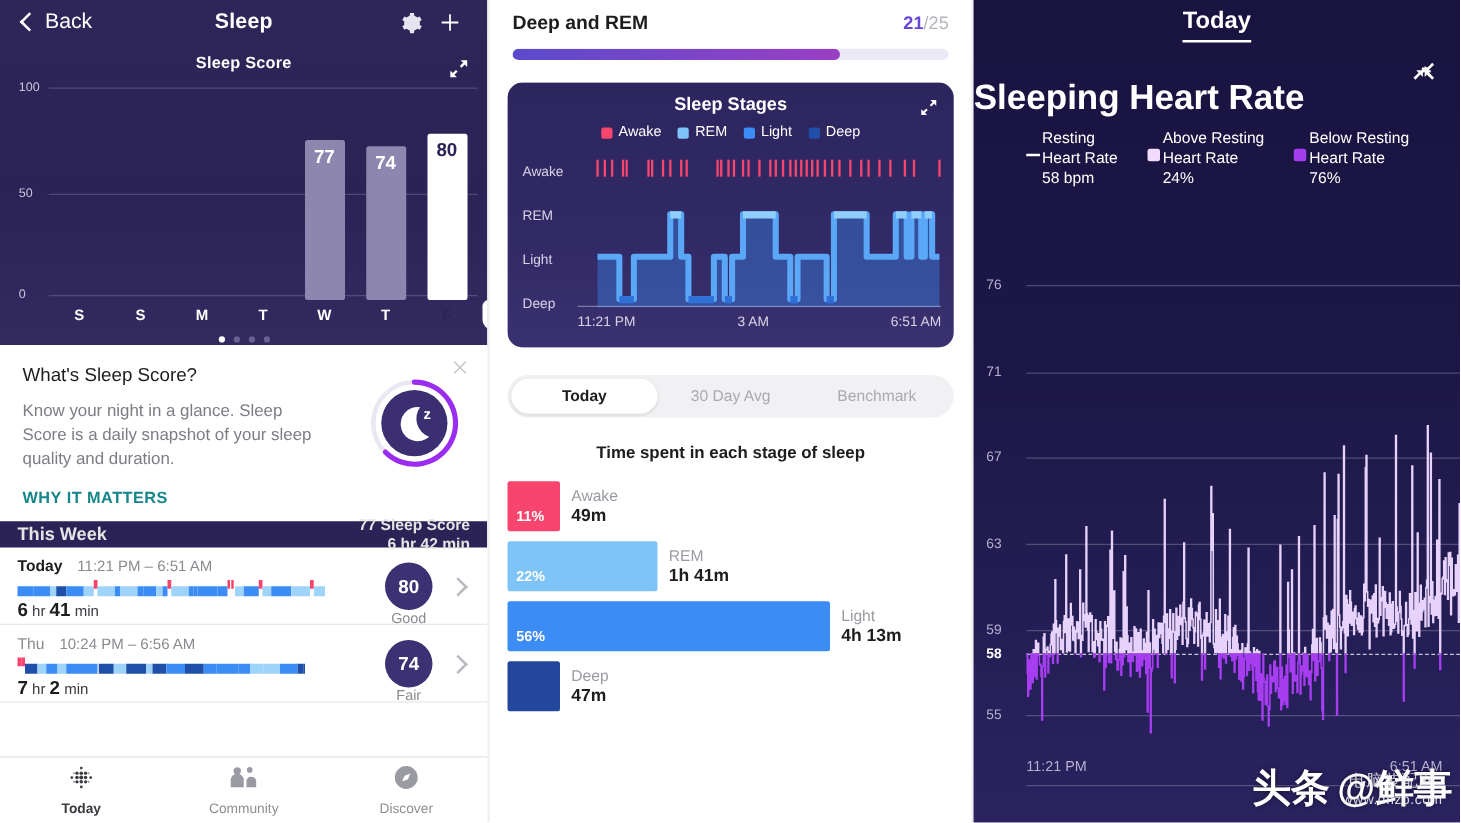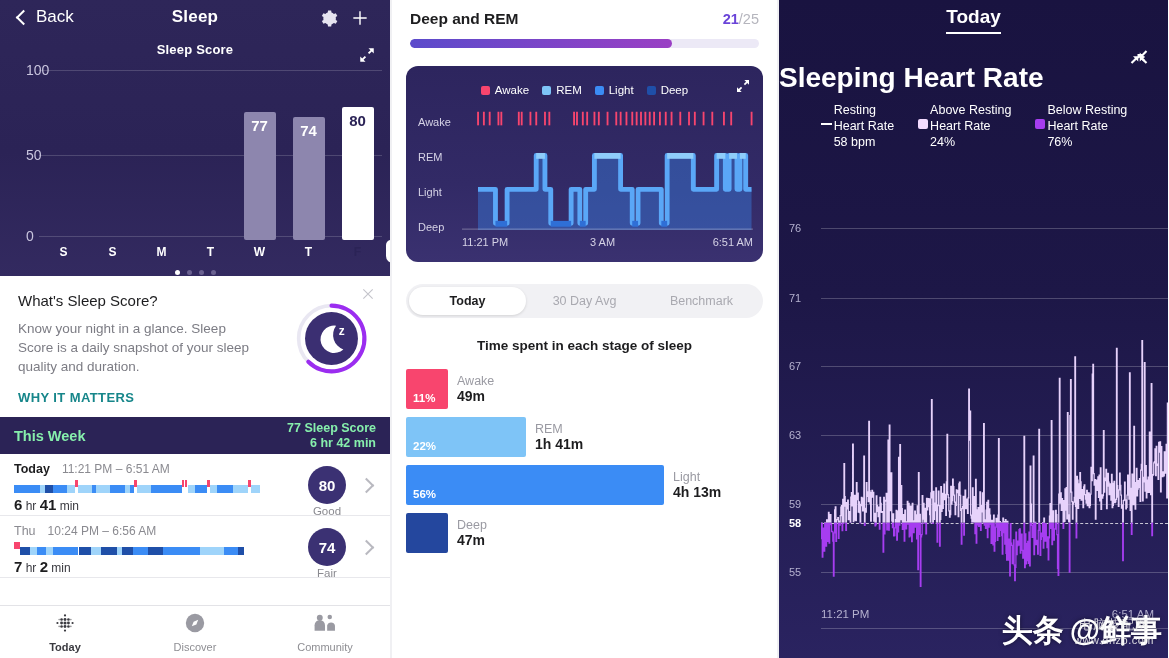--- a/index.html
+++ b/index.html
@@ -19,41 +19,41 @@
   .nav-back{position:absolute;left:18px;top:7px;display:flex;align-items:center;color:#ffffff;font-size:17px;}
   .nav-back .chev{display:inline-block;width:9px;height:9px;border-left:2.2px solid #fff;border-bottom:2.2px solid #fff;transform:rotate(45deg);margin-right:7px;}
   .nav-title{position:absolute;left:0;right:0;top:7px;text-align:center;color:#fff;font-size:17px;font-weight:bold;letter-spacing:.2px;}
   .nav-gear{position:absolute;right:52px;top:9px;width:19px;height:19px;}
   .nav-plus{position:absolute;right:20px;top:8px;width:20px;height:20px;}
   .p1-subtitle{text-align:center;color:#ffffff;font-size:13px;font-weight:bold;margin-top:2px;letter-spacing:.2px;}
   .expand-ico{position:absolute;right:14px;top:46px;width:18px;height:18px;}
 
   .p1-plot{position:absolute;left:0;top:60px;width:390px;height:180px;}
   .gridline{position:absolute;left:39px;right:8px;height:1px;background:rgba(255,255,255,.17);}
-  .ylab{position:absolute;left:26px;color:#c9c5de;font-size:14px;transform:translateY(-50%);}
+  .ylab{position:absolute;left:15px;color:#c9c5de;font-size:10px;transform:translateY(-50%);}
   .bars{position:absolute;left:39px;right:8px;top:0;bottom:0;}
   .bar{position:absolute;bottom:0;border-radius:2px;margin-top:26px;}
   .bar .bval{position:absolute;top:5px;left:0;right:0;text-align:center;font-size:15px;font-weight:bold;}
   .xaxis{position:absolute;left:39px;right:8px;top:243px;height:18px;}
   .xlab{position:absolute;color:#ffffff;font-size:12px;font-weight:bold;transform:translateX(-50%);text-align:center;}
   .xlab.today{color:#2b2356;}
   .fbadge{position:absolute;width:22px;height:23px;background:#fff;border-radius:5px 5px 7px 7px;transform:translateX(-50%);}
   .fbadge:after{content:"";position:absolute;left:50%;top:-4px;width:9px;height:9px;background:#fff;transform:translateX(-50%) rotate(45deg);border-radius:2px;}
   .dots{position:absolute;left:0;right:0;top:261px;text-align:center;}
   .dot{display:inline-block;width:5px;height:5px;border-radius:50%;background:#6a6190;margin:0 3.5px;}
   .dot.on{background:#ffffff;}
 
   .promo{position:relative;padding:16px 18px 0 18px;}
   .promo-close{position:absolute;right:14px;top:10px;width:16px;height:16px;}
   .promo h3{margin:0;font-size:15px;font-weight:normal;color:#1d1d1f;}
   .promo p{margin:10px 0 0 0;font-size:13.5px;line-height:19px;color:#7c7c84;width:245px;}
   .promo-link{margin-top:14px;font-size:13px;font-weight:bold;color:#16868a;letter-spacing:.4px;}
   .promo-badge{position:absolute;right:22px;top:26px;width:73px;height:73px;}
 
-  .weekhdr{margin-top:12px;background:#2b2356;height:37px;display:flex;align-items:center;justify-content:space-between;padding:0 14px;color:#86efac;}
+  .weekhdr{margin-top:12px;background:#2b2356;height:21px;display:flex;align-items:center;justify-content:space-between;padding:0 14px;color:#e5e5e5;}
   .weekhdr .wk-left{font-size:14.5px;font-weight:bold;}
   .weekhdr .wk-right{font-size:12.5px;font-weight:bold;text-align:right;line-height:15px;}
 
   .sleeprow{position:relative;padding:8px 14px 8px 14px;border-bottom:1px solid #e8e8ec;height:62px;box-sizing:border-box;}
   .sr-top{display:flex;align-items:baseline;gap:12px;}
   .sr-day{font-size:12.5px;font-weight:bold;color:#1d1d1f;}
   .sr-day.dim{font-weight:normal;color:#8a8a90;}
   .sr-range{font-size:12px;color:#8a8a90;}
   .strip{position:relative;height:13px;margin-top:4px;}
   .seg{position:absolute;top:5px;height:8px;}
@@ -330,55 +330,56 @@
                 <circle cx="24.5" cy="11" r="1.2" opacity=".55"></circle>
               <circle cx="7.5" cy="21" r="1.2" opacity=".55"></circle>
                 <circle cx="24.5" cy="21" r="1.2" opacity=".55"></circle>
             </g>
           </svg>
         </span>
         <span class="tlabel">Today</span>
       </div>
       <div class="tabitem">
         <span>
-          <svg viewBox="0 0 24 24" width="22" height="22">
-              <circle cx="12" cy="12" r="10" fill="#9a9aa2"></circle>
-              <path d="M15.5 8.5l-2 5-5 2 2-5z" fill="#ffffff"></path>
-            </svg>
-        </span>
-        <span class="tlabel">Discover</span>
-      </div>
-      <div class="tabitem">
-        <span>
           <svg viewBox="0 0 30 24" width="26" height="22">
               <g fill="#9a9aa2">
             <circle cx="9" cy="6" r="3.4"></circle>
                 <circle cx="20.5" cy="5" r="2.6"></circle>
             <path d="M3 21v-6.5a6 6 0 0112 0V21z"></path>
                 <path d="M17.5 21v-6a4.6 4.6 0 019 0v6z"></path>
           </g>
             </svg>
         </span>
         <span class="tlabel">Community</span>
       </div>
+      <div class="tabitem">
+        <span>
+          <svg viewBox="0 0 24 24" width="22" height="22">
+              <circle cx="12" cy="12" r="10" fill="#9a9aa2"></circle>
+              <path d="M15.5 8.5l-2 5-5 2 2-5z" fill="#ffffff"></path>
+            </svg>
+        </span>
+        <span class="tlabel">Discover</span>
+      </div>
     </div>
   </div>
 
   <div class="panel2">
     <div class="p2-head">
       <div class="p2-title">Deep and REM</div>
       <div class="p2-count">
         <span class="cur">21</span><span>/</span><span>25</span>
       </div>
     </div>
     <div class="pbar">
       <div class="pbar-fill" id="pbarfill" style="width: 75%;"></div>
     </div>
 
     <div class="stagecard">
+      <div class="sc-title">Sleep Stages</div>
       <div class="sc-expand">
         <svg viewBox="0 0 24 24" width="16" height="16">
             <path fill="#ffffff" d="M14 3h7v7l-2.6-2.6-3.4 3.4-1.8-1.8 3.4-3.4zM10 21H3v-7l2.6 2.6 3.4-3.4 1.8 1.8-3.4 3.4z"></path>
           </svg>
       </div>
       <div class="sc-legend" id="sclegend">
           <div class="lg">
             <i style="background: rgb(248, 69, 110);"></i>
             <span>Awake</span>
           </div>

